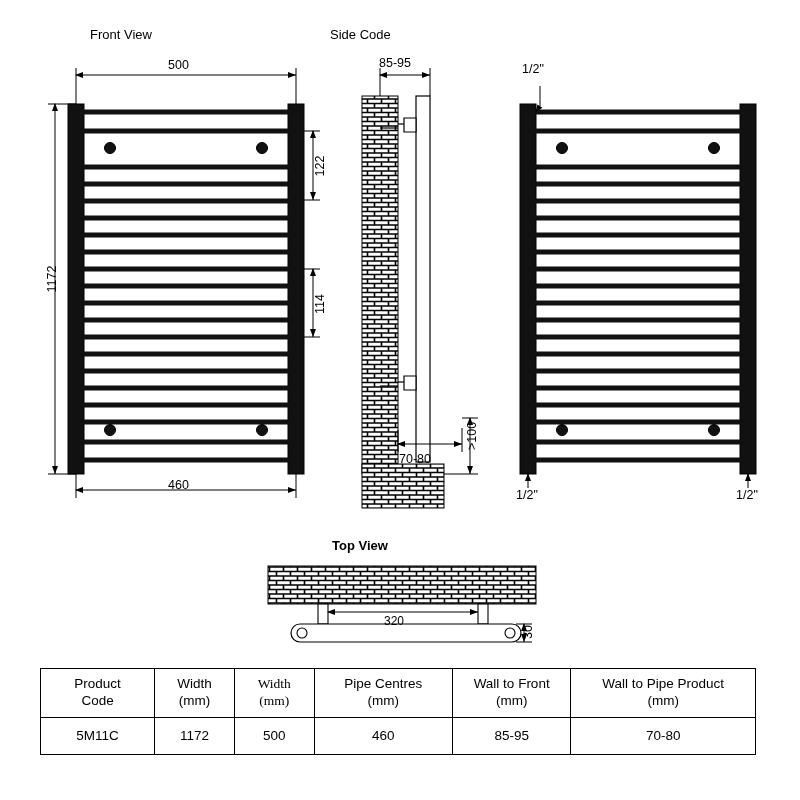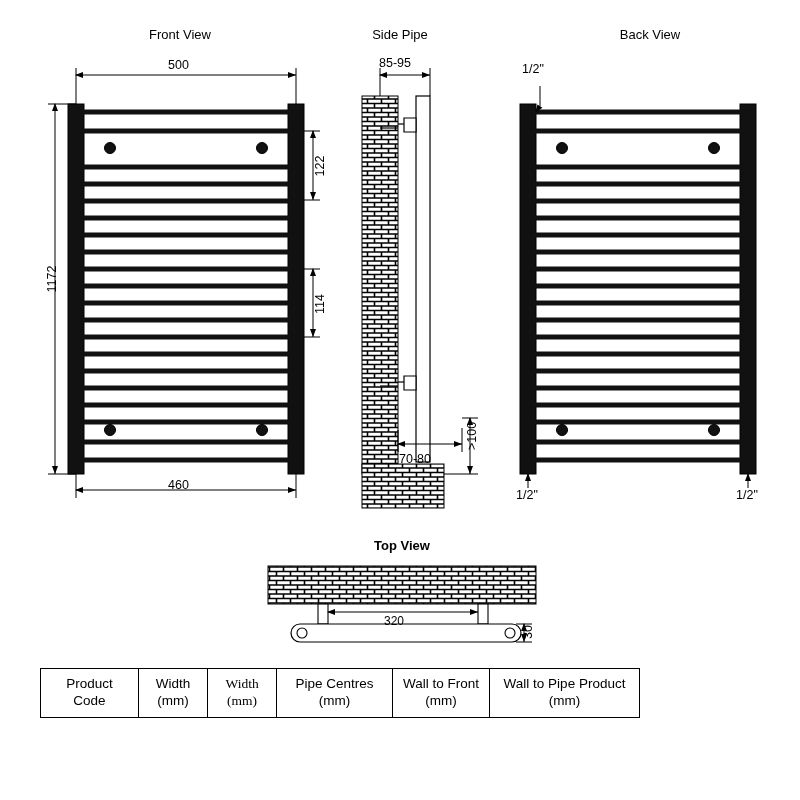--- a/index.html
+++ b/index.html
@@ -19,39 +19,39 @@
     position: absolute;
     left: 0; top: 0;
     width: 800px;
     height: 800px;
   }
   .view-title {
     position: absolute;
     font-size: 13px;
     color: #000;
     white-space: nowrap;
-    text-align: center;
+    text-align: left;
   }
   .lbl {
     position: absolute;
     font-size: 12.5px;
     color: #000;
     white-space: nowrap;
   }
   .lbl.vert {
     transform-origin: 50% 50%;
     transform: rotate(-90deg);
   }
   svg { position:absolute; left:0; top:0; }
   
   .spec-table {
     position: absolute;
     left: 40px;
     top: 668px;
-    width: 600px;
+    width: 716px;
     border-collapse: collapse;
     font-size: 13.5px;
   }
   .spec-table td {
     border: 1px solid #000;
     text-align: center;
     padding: 3px 2px;
     line-height: 1.25;
     color: #000;
   }
@@ -210,22 +210,21 @@
         <line x1="328" y1="612" x2="478" y2="612" marker-start="url(#arrE)" marker-end="url(#arrS)"></line>
 
         <line x1="524" y1="624" x2="524" y2="642" marker-start="url(#arrE)" marker-end="url(#arrS)"></line>
         <line x1="516" y1="624" x2="532" y2="624"></line>
         <line x1="516" y1="642" x2="532" y2="642"></line>
       </g>
     </g>
   </svg>
 
   <div class="view-title" style="left:90px; top:27px; width:180px;">Front View</div>
-  <div class="view-title" style="left:330px; top:27px; width:140px;">Side Pipe</div>
-  <div class="view-title" style="left:560px; top:27px; width:180px;">Back View</div>
+  <div class="view-title" style="left:330px; top:27px; width:140px;">Side Code</div>
   <div class="view-title" style="left:332px; top:538px; width:140px;font-weight:bold;">Top View</div>
 
   <div class="lbl" style="left:168px; top:58px;">500</div>
   <div class="lbl vert" style="left:30px; top:272px; width:44px; text-align:center;">1172</div>
   <div class="lbl vert" style="left:300px; top:159px; width:40px; text-align:center;">122</div>
   <div class="lbl vert" style="left:300px; top:297px; width:40px; text-align:center;">114</div>
   <div class="lbl" style="left:168px; top:478px;">460</div>
 
   <div class="lbl" style="left:379px; top:56px;">85-95</div>
   <div class="lbl" style="left:399px; top:452px;">70-80</div>
@@ -259,16 +258,24 @@
         </td>
         <td style="width:120px;margin-top:40px;">
           <div>Wall to Front</div>
           <div>(mm)</div>
         </td>
         <td style="width:190px;">
           <div>Wall to Pipe Product</div>
           <div>(mm)</div>
         </td>
       </tr>
+      <tr class="row">
+        <td>5M11C</td>
+        <td>1172</td>
+        <td>500</td>
+        <td>460</td>
+        <td>85-95</td>
+        <td>70-80</td>
+      </tr>
     </tbody>
   </table>
 
 </div>
 
 </body></html>

